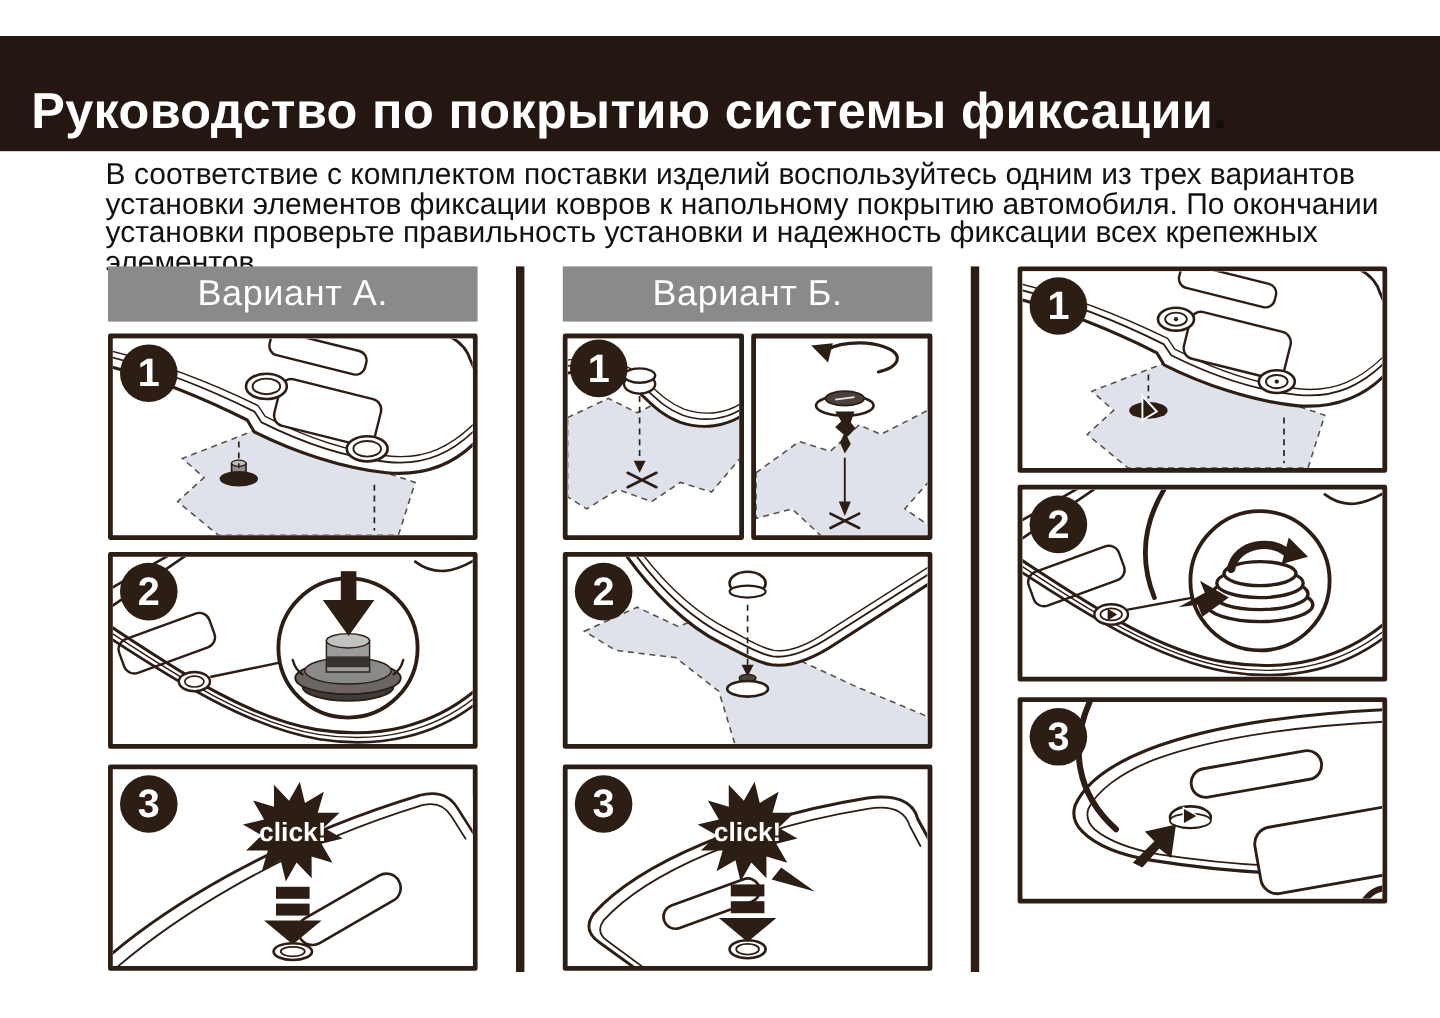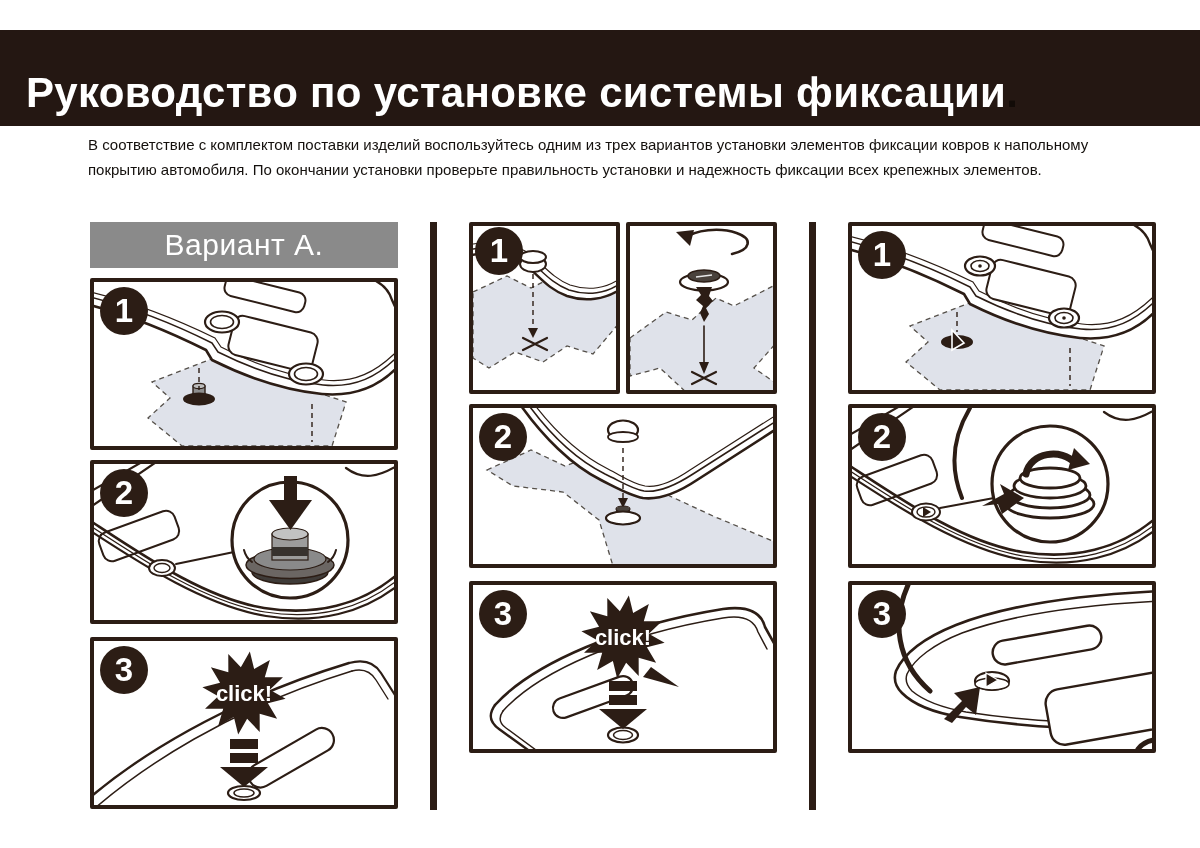--- a/index.html
+++ b/index.html
@@ -11,21 +11,21 @@
   }
   html,body{margin:0;padding:0;background:#fff;}
   .page{position:relative;width:1200px;height:848px;overflow:hidden;background:#fff;
         font-family:"Liberation Sans",sans-serif;}
   .titlebar{position:absolute;top:30px;left:0;width:1200px;height:96px;
             background:var(--title-bar-bg);display:flex;align-items:flex-end;
             padding:0 0 12px 26px;box-sizing:border-box;}
   .titlebar h1{margin:0;color:#fff;font-size:42px;font-weight:bold;letter-spacing:.3px;line-height:1;}
   .title-dot{color:#120b07;font-size:42px;font-weight:bold;line-height:1;}
   .intro{position:absolute;top:133px;left:88px;width:1064px;margin:0;
-         font-size:15px;line-height:24.5px;color:#14100d;}
+         font-size:25px;line-height:24.5px;color:#14100d;}
   .columns{position:absolute;top:222px;left:90px;display:flex;}
   .variant{width:308px;display:flex;flex-direction:column;}
   .col-divider{width:7px;height:588px;background:var(--divider);margin:0 32px;}
   .variant-header{height:46px;background:var(--variant-header-bg);color:#fff;
                   font-size:30px;display:flex;align-items:center;justify-content:center;
                   margin-bottom:10px;letter-spacing:.5px;}
   .panel{position:relative;box-sizing:border-box;border:4px solid var(--line-dark);
          border-radius:2px;background:#fff;overflow:hidden;}
   .panel svg{display:block;width:100%;height:100%;}
   .p1{height:172px;margin-bottom:10px;}
@@ -47,21 +47,21 @@
   .dash{fill:none;stroke:var(--line-dark);stroke-width:1.4;stroke-dasharray:5 4;}
   .startext{fill:#fff;font-family:"Liberation Sans",sans-serif;font-weight:bold;
             font-size:22px;text-anchor:middle;}
 </style>
 </head>
 <body>
 
 <div class="page">
 
   <header class="titlebar">
-    <h1>Руководство по установке системы фиксации</h1>
+    <h1>Руководство по покрытию системы фиксации</h1>
     <span class="title-dot">.</span>
   </header>
 
   <p class="intro">В соответствие с комплектом поставки изделий воспользуйтесь одним из трех вариантов установки элементов фиксации ковров к напольному покрытию автомобиля. По окончании установки проверьте правильность установки и надежность фиксации всех крепежных элементов.</p>
 
   <main class="columns">
 
     <section class="variant">
       <div class="variant-header">
         <span>Вариант А.</span>
@@ -167,20 +167,23 @@
             <rect class="fd" x="136" y="112" width="28" height="10"></rect>
             <polygon class="fd" points="126,126 174,126 150,146"></polygon>
           </g>
         </svg>
       </figure>
     </section>
 
     <div class="col-divider"></div>
 
     <section class="variant">
+      <div class="variant-header">
+        <span>Вариант Б.</span>
+      </div>
 
       <figure class="panel p1 split" style="margin:0 0 10px 0;">
         <span class="badge">1</span>
         <div class="half">
           <svg viewBox="0 0 143 164" preserveAspectRatio="none">
             <polygon class="carpet" points="0,66 34,50 58,62 74,54 104,68 147,60 147,96 120,128 94,120 70,136 42,126 16,142 0,132"></polygon>
             <g>
               <path class="mat" d="M -6,-6 L 149,-6 L 149,62 C 132,74 112,76 94,70 C 72,62 64,46 48,36 C 32,26 12,26 -6,30 Z"></path>
               <path class="ln" stroke-width="2.4" d="M -6,30 C 12,26 32,26 48,36 C 64,46 72,62 94,70 C 112,76 132,74 149,62"></path>
               <path class="ln" stroke-width="1.4" d="M -6,24 C 14,20 34,21 50,30 C 66,40 75,56 96,64 C 114,70 134,68 149,56"></path>

